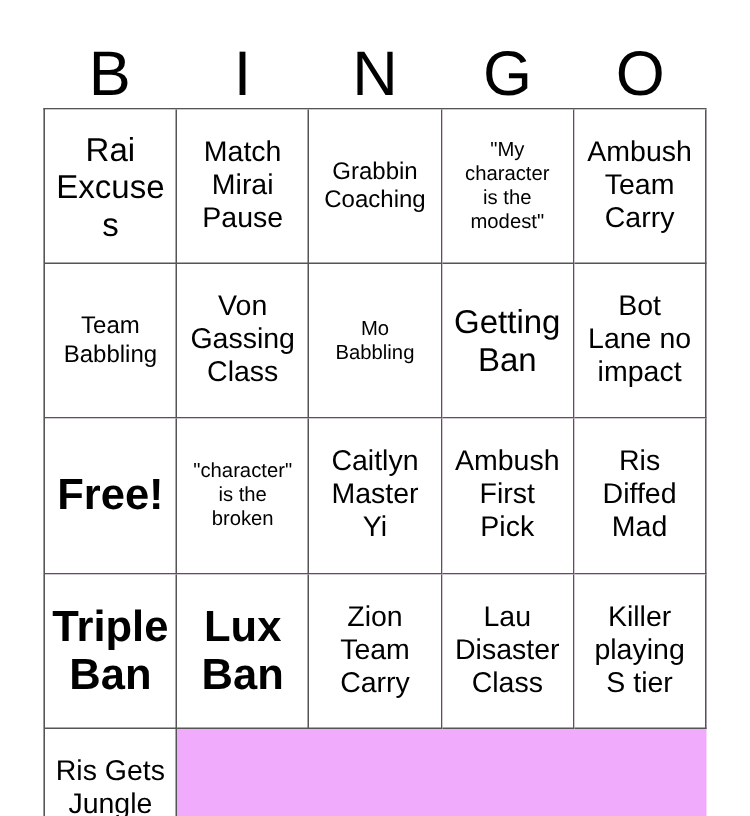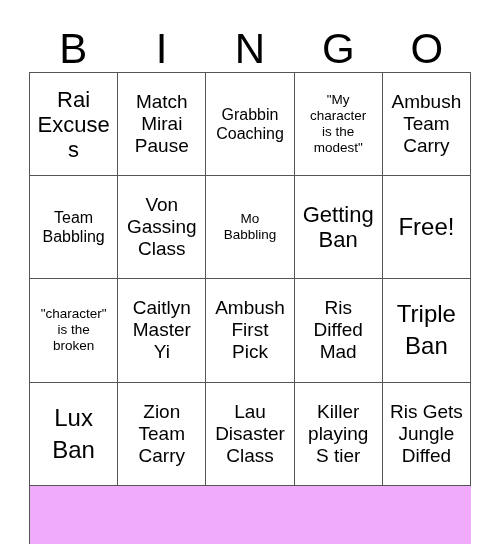--- a/index.html
+++ b/index.html
@@ -74,21 +74,21 @@
   }
 
   .cell-text {
     display: block;
     width: 100%;
     white-space: pre-line;
     word-break: break-word;
   }
 
   
-  .sz-xl .cell-text { font-size: 24px; line-height: 32px; }
+  .sz-xl .cell-text { font-size: 29px; line-height: 32px; font-weight: bold; }
   .sz-lg .cell-text { font-size: 22px; line-height: 25px; }
   .sz-md .cell-text { font-size: 19px; line-height: 22px; }
   .sz-sm .cell-text { font-size: 16px; line-height: 19px; }
   .sz-xs .cell-text { font-size: 13.5px; line-height: 16px; }
 </style>
 </head>
 <body>
 
 <div class="card">
 
@@ -135,20 +135,25 @@
 Class</span>
       </div>
       <div class="bingo-cell sz-xs">
         <span class="cell-text">Mo
 Babbling</span>
       </div>
       <div class="bingo-cell sz-lg">
         <span class="cell-text">Getting
 Ban</span>
       </div>
+      <div class="bingo-cell sz-md">
+        <span class="cell-text">Bot
+Lane no
+impact</span>
+      </div>
       <div class="bingo-cell sz-xl">
         <span class="cell-text">Free!</span>
       </div>
       <div class="bingo-cell sz-xs">
         <span class="cell-text">"character"
 is the
 broken</span>
       </div>
       <div class="bingo-cell sz-md">
         <span class="cell-text">Caitlyn

